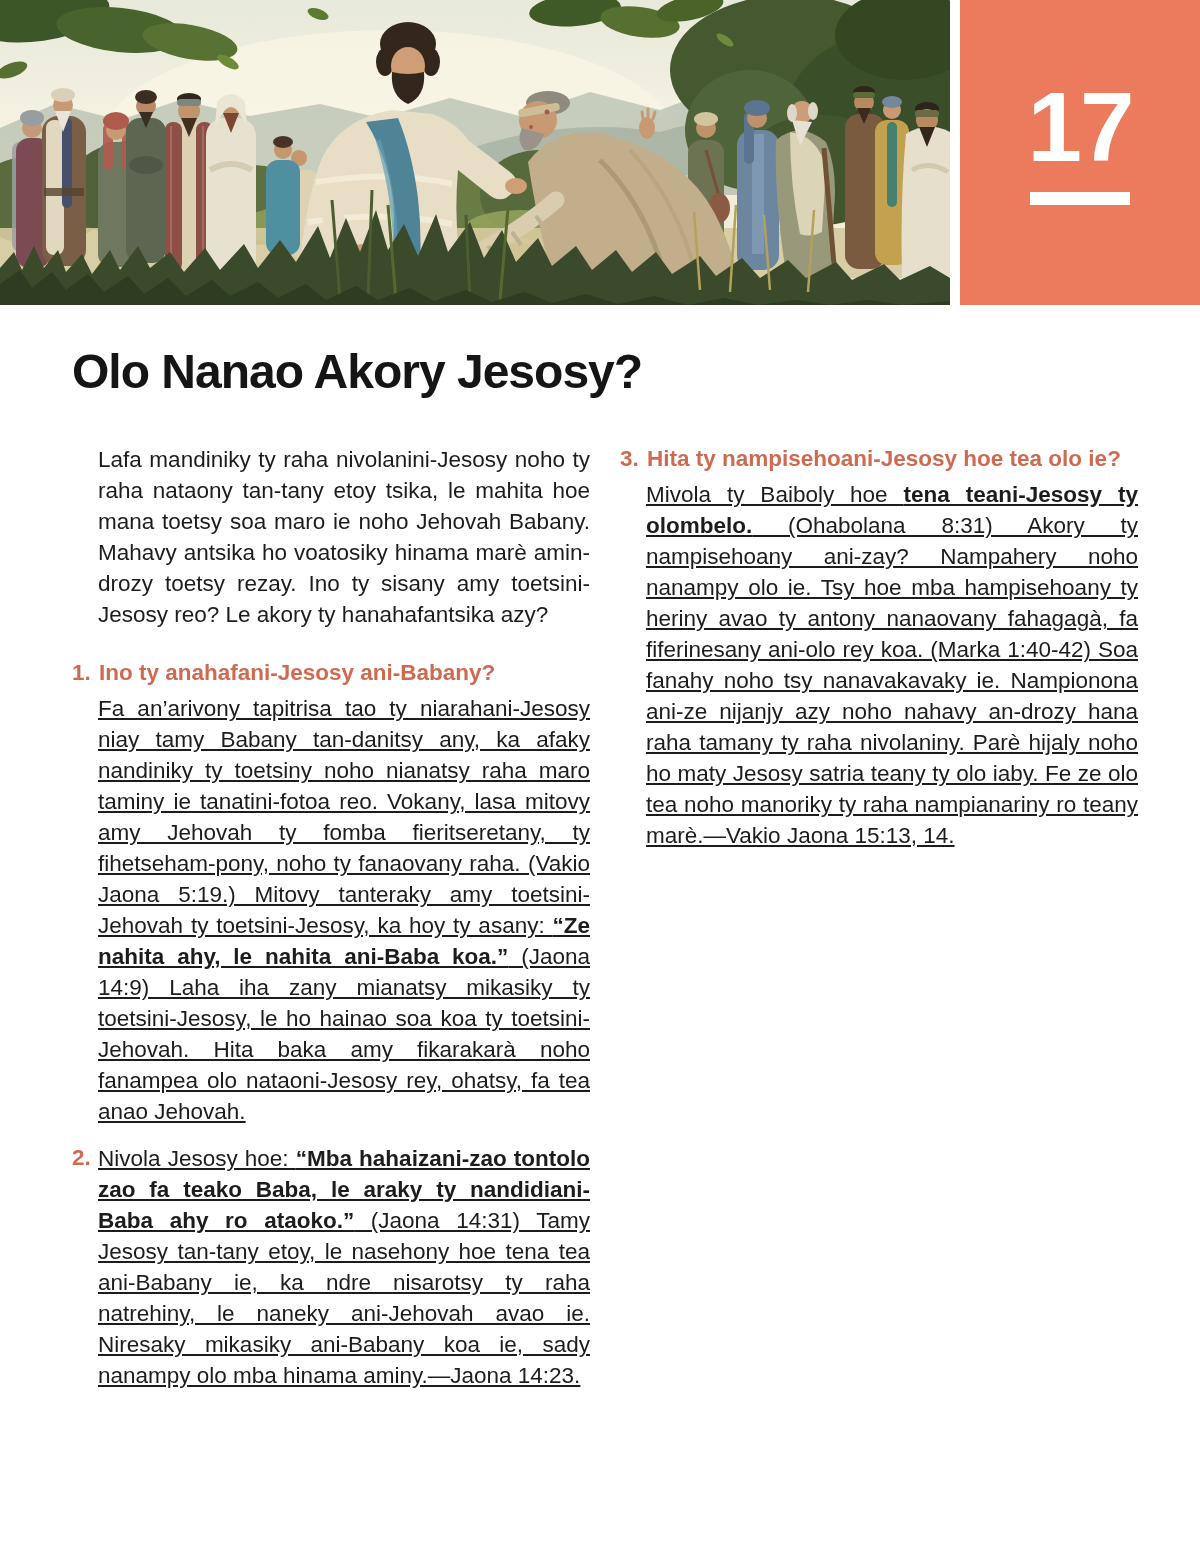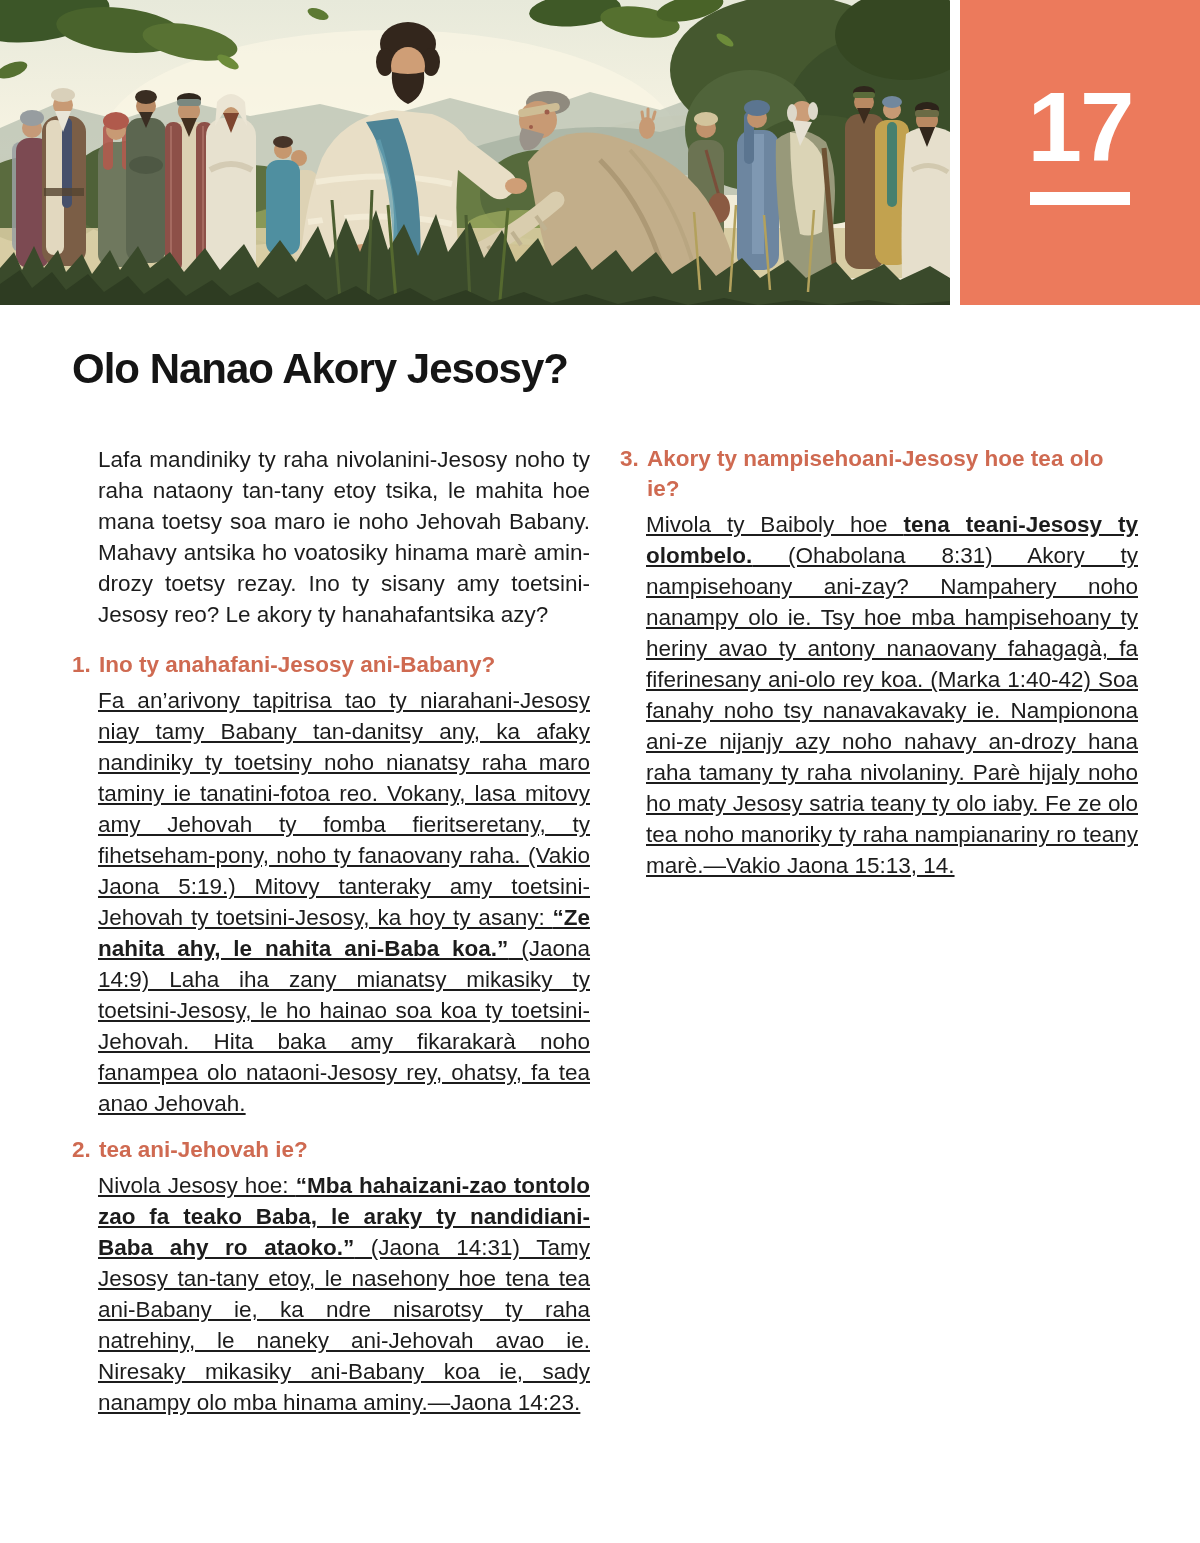--- a/index.html
+++ b/index.html
@@ -19,25 +19,25 @@
   .hero-photo{position:absolute;top:0;left:0;width:950px;height:305px;margin:0;overflow:hidden;background:#efe9d6;}
   .hero-photo svg{display:block;width:100%;height:100%;}
   .chapter-block{
     position:absolute;top:0;left:960px;width:240px;height:305px;background:var(--accent);
     display:flex;flex-direction:column;align-items:center;padding-top:78px;
   }
   .chapter-number{font-size:98px;line-height:1;font-weight:700;color:#fff;letter-spacing:-2px;}
   .chapter-underline{width:100px;height:13px;background:#fff;margin-top:16px;}
   .title{
     position:absolute;top:347px;left:72px;margin:0;
-    font-size:42px;line-height:1.05;font-weight:700;letter-spacing:-1px;color:#151515;
+    font-size:48px;line-height:1.05;font-weight:700;letter-spacing:-1px;color:#151515;
   }
   .columns{position:absolute;top:444px;left:72px;width:1066px;display:flex;gap:30px;}
   .col{width:518px;font-size:22.5px;line-height:31px;}
-  .intro{margin:0 0 20px 26px;text-align:justify;}
+  .intro{margin:0 0 28px 26px;text-align:justify;}
   .sec{margin:0;}
   .sec-h{
     position:relative;margin:0 0 5px 0;padding-left:27px;
     font-size:22.5px;line-height:30px;font-weight:700;color:var(--heading);
   }
   .sec-num{position:absolute;left:0;top:0;}
   .sec-line{display:block;}
   .sec-body{margin:0 0 16px 26px;text-align:justify;text-decoration:underline;}
   .sec-body strong{font-weight:700;}
 </style>
@@ -245,30 +245,30 @@
         <h2 class="sec-h">
           <span class="sec-num">1.</span>
           <span class="sec-lines"><span class="sec-line">Ino ty anahafani-Jesosy ani-Babany?</span><span class="sec-line"></span></span>
         </h2>
         <p class="sec-body"><span>Fa an’arivony tapitrisa tao ty niarahani-Jesosy niay tamy Babany tan-danitsy any, ka afaky nandiniky ty toetsiny noho nianatsy raha maro taminy ie tanatini-fotoa reo. Vokany, lasa mitovy amy Jehovah ty fomba fieritseretany, ty fihetseham-pony, noho ty fanaovany raha. (Vakio Jaona 5:19.) Mitovy tanteraky amy toetsini-Jehovah ty toetsini-Jesosy, ka hoy ty asany: </span><strong>“Ze nahita ahy, le nahita ani-Baba koa.”</strong><span> (Jaona 14:9) Laha iha zany mianatsy mikasiky ty toetsini-Jesosy, le ho hainao soa koa ty toetsini-Jehovah. Hita baka amy fikarakarà noho fanampea olo nataoni-Jesosy rey, ohatsy, fa tea anao Jehovah.</span></p>
       </section>
 
       <section class="sec">
         <h2 class="sec-h">
           <span class="sec-num">2.</span>
-          <span class="sec-lines"><span class="sec-line">tea ani-Jehovah ie?</span></span>
+          <span class="sec-lines"></span>
         </h2>
         <p class="sec-body"><span>Nivola Jesosy hoe: </span><strong>“Mba hahaizani-zao tontolo zao fa teako Baba, le araky ty nandidiani-Baba ahy ro ataoko.”</strong><span> (Jaona 14:31) Tamy Jesosy tan-tany etoy, le nasehony hoe tena tea ani-Babany ie, ka ndre nisarotsy ty raha natrehiny, le naneky ani-Jehovah avao ie. Niresaky mikasiky ani-Babany koa ie, sady nanampy olo mba hinama aminy.—Jaona 14:23.</span></p>
       </section>
     </div>
 
     <div class="col">
       <section class="sec">
         <h2 class="sec-h">
           <span class="sec-num">3.</span>
-          <span class="sec-lines"><span class="sec-line">Akory ty nampisehoani-Jesosy hoe tea olo ie?</span><span class="sec-line"></span></span>
+          <span class="sec-lines"><span class="sec-line">Hita ty nampisehoani-Jesosy hoe tea olo ie?</span><span class="sec-line"></span></span>
         </h2>
         <p class="sec-body"><span>Mivola ty Baiboly hoe </span><strong>tena teani-Jesosy ty olombelo.</strong><span> (Ohabolana 8:31) Akory ty nampisehoany ani-zay? Nampahery noho nanampy olo ie. Tsy hoe mba hampisehoany ty heriny avao ty antony nanaovany fahagagà, fa fiferinesany ani-olo rey koa. (Marka 1:40-42) Soa fanahy noho tsy nanavakavaky ie. Nampionona ani-ze nijanjy azy noho nahavy an-drozy hana raha tamany ty raha nivolaniny. Parè hijaly noho ho maty Jesosy satria teany ty olo iaby. Fe ze olo tea noho manoriky ty raha nampianariny ro teany marè.—Vakio Jaona 15:13, 14.</span></p>
       </section>
     </div>
 
   </div>
 </div>
 
 </body></html>

